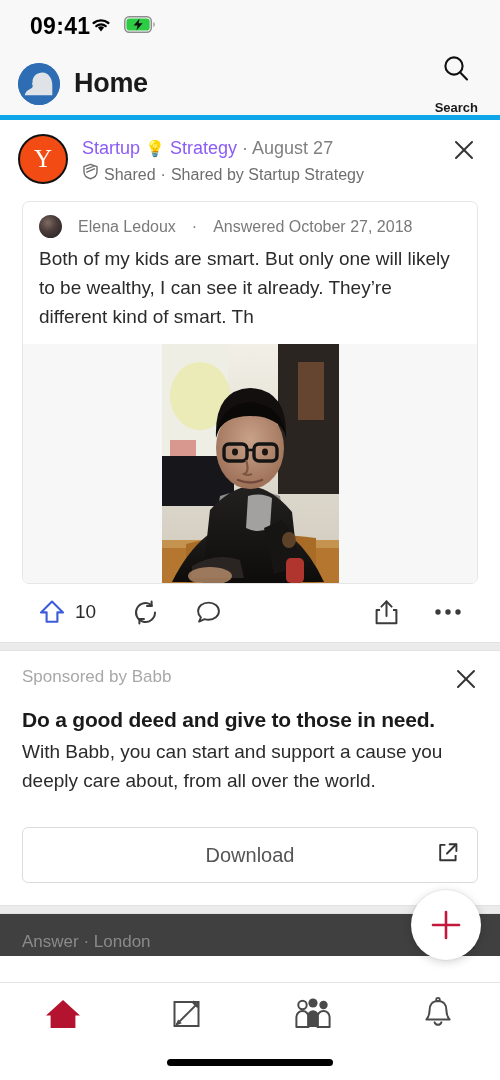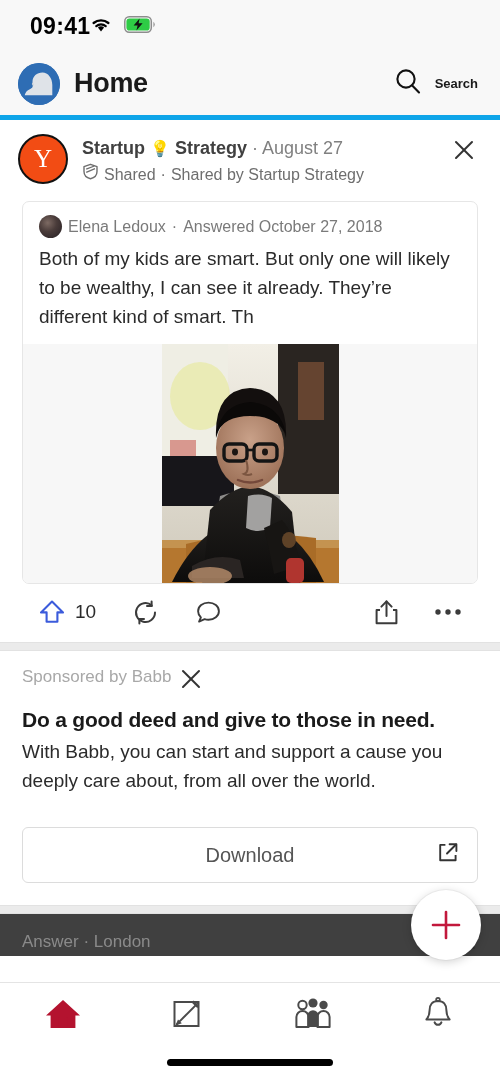--- a/index.html
+++ b/index.html
@@ -25,48 +25,48 @@
     display:flex; align-items:center; padding:0 22px 0 18px;
     border-bottom:5px solid #0ea5e9;
   }
   .brand-logo {
     width:42px; height:42px; border-radius:50%;
     background:#2e6db4; overflow:hidden; position:relative; flex:none;
   }
   .brand-logo svg { position:absolute; left:0; top:0; }
   .appbar-title { font-size:27px; font-weight:700; color:#1a1a1a; margin-left:14px; letter-spacing:-.3px; }
   .appbar-spacer { flex:1; }
-  .search-btn { display:flex; flex-direction:row; align-items:center; gap:11px; }
+  .search-btn { display:flex; flex-direction:column; align-items:center; gap:11px; }
   .search-label { font-size:13px; font-weight:600; color:#1a1a1a; }
 
   
   .feed { position:absolute; top:120px; left:0; right:0; bottom:98px; overflow:hidden; background:#fff; }
 
   .post { background:#fff; padding:14px 18px 0 18px; }
   .post-head { display:flex; align-items:flex-start; }
   .avatar-yc {
     width:50px; height:50px; border-radius:50%;
     background:#f24c14; border:2px solid #111;
     display:flex; align-items:center; justify-content:center;
     color:#fff; font-size:25px; font-weight:400; flex:none;
     font-family:"Liberation Serif", serif;
   }
   .post-head-txt { margin-left:14px; flex:1; min-width:0; padding-top:2px; }
   .post-line1 { font-size:18px; line-height:25px; color:#808080; white-space:nowrap; }
-  .post-line1 b { color:#404040; font-weight:700; }
+  .post-line1 b { color:#8b5cf6; font-weight:400; }
   .bulb { font-size:16px; }
   .post-line2 { font-size:16px; line-height:24px; color:#6e6e6e; display:flex; align-items:center; gap:5px; margin-top:2px; }
   .close-x { flex:none; padding:6px; margin-top:-2px; }
 
   .card {
     margin:14px 4px 0 4px; border:1px solid #e6e6e6; border-radius:7px;
     background:#fff; overflow:hidden;
   }
   .card-inner { padding:13px 16px 0 16px; }
-  .ans-meta { display:flex; align-items:center; gap:6px; font-size:16px; color:#7a7a7a; }
+  .ans-meta { display:flex; align-items:center; gap:16px; font-size:16px; color:#7a7a7a; }
   .ans-avatar {
     width:23px; height:23px; border-radius:50%; flex:none;
     background:radial-gradient(circle at 38% 34%, #7d6a63 0%, #4a3c3a 42%, #241e22 100%);
   }
   .ans-title { font-size:20px; font-weight:700; color:#1a1a1a; margin-top:9px; letter-spacing:-.2px; }
   .ans-body { position:relative; margin-top:6px; }
   .ans-body p { font-size:19px; line-height:29px; color:#2b2b2b; }
   .read-more {
     position:absolute; right:0; bottom:0;
     background:linear-gradient(to right, rgba(255,255,255,0) 0%, #fff 22%, #fff 100%);
@@ -81,21 +81,21 @@
   .actions { display:flex; align-items:center; padding:14px 20px 16px 20px;justify-content:space-between; }
   .act { display:flex; align-items:center; }
   .upcount { font-size:19px; color:#2b2b2b; margin-left:9px; }
   .act-gap { width:36px; }
   .act-spacer { flex:1; }
 
   .band { height:9px; background:#ebebeb; border-top:1px solid #e2e2e2; border-bottom:1px solid #e2e2e2; }
 
   
   .ad { background:#fff; padding:16px 22px 0 22px; }
-  .ad-top { display:flex; align-items:flex-start; justify-content:flex-start;gap:8px; }
+  .ad-top { display:flex; align-items:flex-start; justify-content:space-between;gap:8px; }
   .ad-spon { font-size:17px; color:#a8a8a8; }
   .ad-title { font-size:21px; font-weight:700; color:#1a1a1a; margin-top:13px; letter-spacing:-.2px; }
   .ad-desc { font-size:19px; line-height:29px; color:#2b2b2b; margin-top:5px; }
   .ad-btn {
     margin:32px 0 0 0; height:56px; border:1px solid #dcdcdc; border-radius:6px;
     display:flex; align-items:center; justify-content:center; position:relative;
     font-size:20px; color:#555;
   }
   .ad-btn .ext { position:absolute; right:18px; top:50%; transform:translateY(-50%); }
   .ad-pad { height:22px; }

